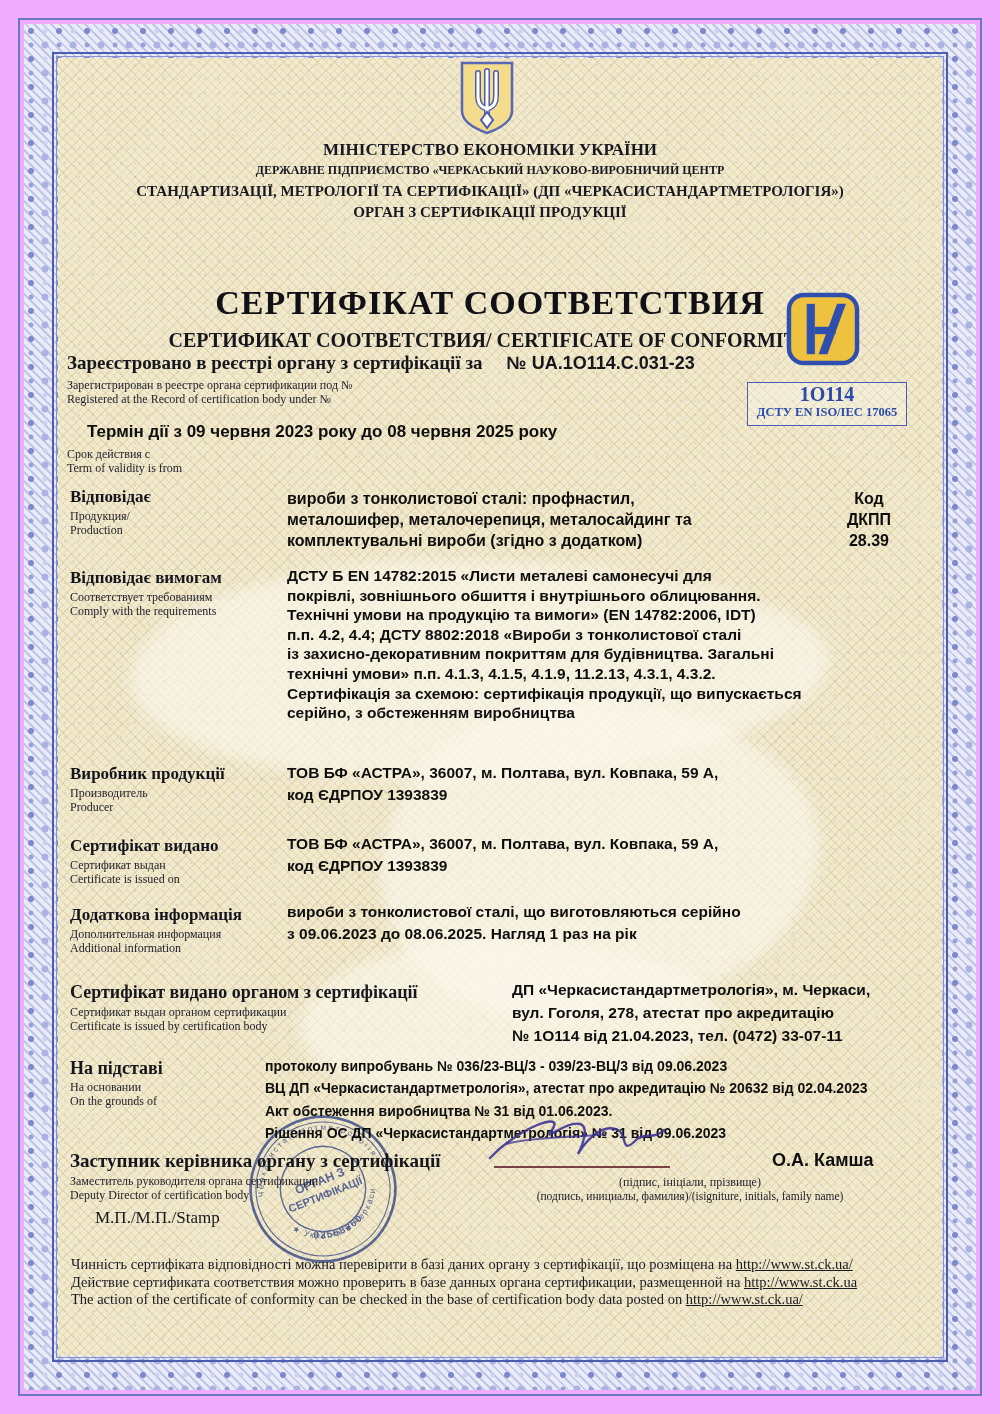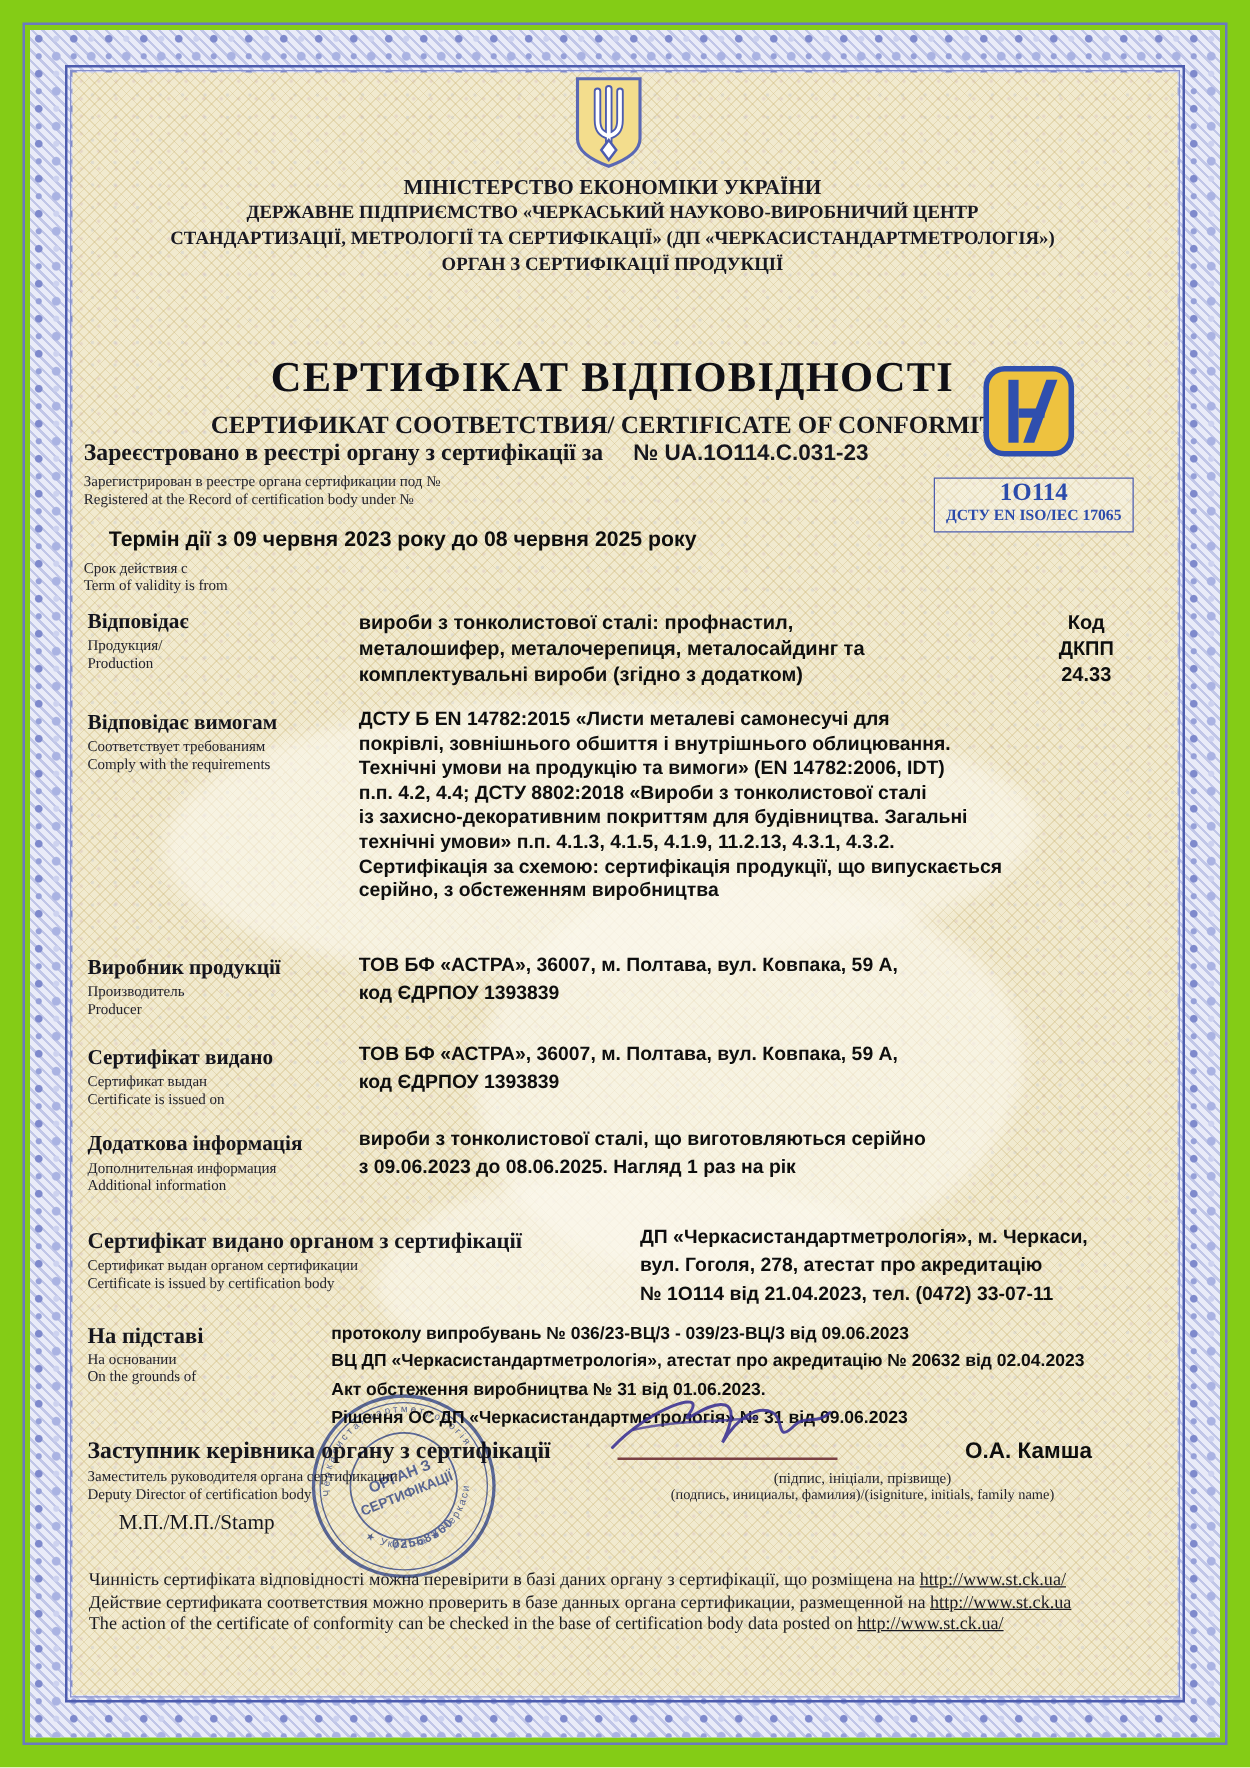--- a/index.html
+++ b/index.html
@@ -1,16 +1,16 @@
 <!DOCTYPE html>
 <html><head>
 <meta charset="utf-8">
 <style>
   html,body{margin:0;padding:0;background:#ffffff;}
-  .page{position:relative;width:1000px;height:1414px;background:#84cc16;overflow:hidden;
+  .page{position:relative;width:1000px;height:1414px;background:#f0abfc;overflow:hidden;
         font-family:"Liberation Serif",serif;color:#16161d;}
   .abs{position:absolute;}
   
   .frame-outer{position:absolute;inset:18px;border:2px solid #6b79c1;}
   .ornate-band{position:absolute;inset:24px;background-color:#e9ebf8;
     background-image:
       radial-gradient(circle at 7px 7px,#7f8acc 2.6px,transparent 3.5px),
       radial-gradient(circle at 21px 21px,#aab3e2 3px,transparent 4px),
       radial-gradient(circle at 21px 7px,#cdd2ef 2px,transparent 2.9px),
       radial-gradient(circle at 7px 21px,#97a1d8 2px,transparent 2.9px),
@@ -59,27 +59,27 @@
       <path d="M20,13 v23 c0,8 3,11 9,13 M38,13 v23 c0,8 -3,11 -9,13 M29,11 v42"></path>
     </g>
     <g fill="none" stroke="#ffffff" stroke-width="3" stroke-linecap="round">
       <path d="M20,13 v23 c0,8 3,11 9,13 M38,13 v23 c0,8 -3,11 -9,13 M29,11 v42"></path>
     </g>
     <path d="M29,52 l-6,8 6,8 6,-8 z" fill="#ffffff" stroke="#4d5cae" stroke-width="2"></path>
   </svg>
 
   <div class="abs c" style="left:80px;top:139px;width:820px;">
     <div class="hdr" style="font-size:17px;">МІНІСТЕРСТВО ЕКОНОМІКИ УКРАЇНИ</div>
-    <div class="hdr" style="font-size:15px;">ДЕРЖАВНЕ ПІДПРИЄМСТВО «ЧЕРКАСЬКИЙ НАУКОВО-ВИРОБНИЧИЙ ЦЕНТР</div>
+    <div class="hdr" style="font-size:12px;">ДЕРЖАВНЕ ПІДПРИЄМСТВО «ЧЕРКАСЬКИЙ НАУКОВО-ВИРОБНИЧИЙ ЦЕНТР</div>
     <div class="hdr" style="font-size:15px;">СТАНДАРТИЗАЦІЇ, МЕТРОЛОГІЇ ТА СЕРТИФІКАЦІЇ» (ДП «ЧЕРКАСИСТАНДАРТМЕТРОЛОГІЯ»)</div>
     <div class="hdr" style="font-size:15px;">ОРГАН З СЕРТИФІКАЦІЇ ПРОДУКЦІЇ</div>
   </div>
 
   <div class="abs c" style="left:80px;top:284px;width:820px;">
-    <div class="ser-b" style="font-size:34px;letter-spacing:1px;color:#101016;">СЕРТИФІКАТ ВІДПОВІДНОСТІ</div>
+    <div class="ser-b" style="font-size:34px;letter-spacing:1px;color:#101016;">СЕРТИФІКАТ СООТВЕТСТВИЯ</div>
     <div class="ser-b" style="font-size:20px;margin-top:7px;">СЕРТИФИКАТ СООТВЕТСТВИЯ/ CERTIFICATE OF CONFORMITY</div>
   </div>
 
   <svg class="abs" style="left:786px;top:292px;" width="74" height="74" viewBox="0 0 100 100">
     <rect x="4" y="4" width="92" height="92" rx="20" fill="#eec23f" stroke="#2f4fae" stroke-width="6"></rect>
     <rect x="28" y="16" width="11" height="68" fill="#2f4fae"></rect>
     <polygon points="69,16 81,16 56,84 44,84" fill="#2f4fae"></polygon>
     <rect x="39" y="47" width="28" height="10" fill="#2f4fae"></rect>
   </svg>
   <div class="abs c" style="left:747px;top:382px;width:158px;height:42px;border:1.5px solid #4d5cae;background:rgba(255,255,255,0.25);">
@@ -108,21 +108,21 @@
     <div class="sub">Production</div>
   </div>
   <div class="abs val" style="left:287px;top:488px;width:545px;font-size:16px;line-height:21px;">
     <div>вироби з тонколистової сталі: профнастил,</div>
     <div>металошифер, металочерепиця, металосайдинг та</div>
     <div>комплектувальні вироби (згідно з додатком)</div>
   </div>
   <div class="abs val c" style="left:833px;top:488px;width:72px;font-size:16px;line-height:21px;">
     <div>Код</div>
     <div>ДКПП</div>
-    <div>24.33</div>
+    <div>28.39</div>
   </div>
 
   <div class="abs" style="left:70px;top:568px;width:215px;">
     <div class="ser-b lab">Відповідає вимогам</div>
     <div class="sub" style="margin-top:3px;">Соответствует требованиям</div>
     <div class="sub">Comply with the requirements</div>
   </div>
   <div class="abs val" style="left:287px;top:566px;width:580px;font-size:15.5px;line-height:19.6px;">
     <div>ДСТУ Б EN 14782:2015 «Листи металеві самонесучі для</div>
     <div>покрівлі, зовнішнього обшиття і внутрішнього облицювання.</div>

